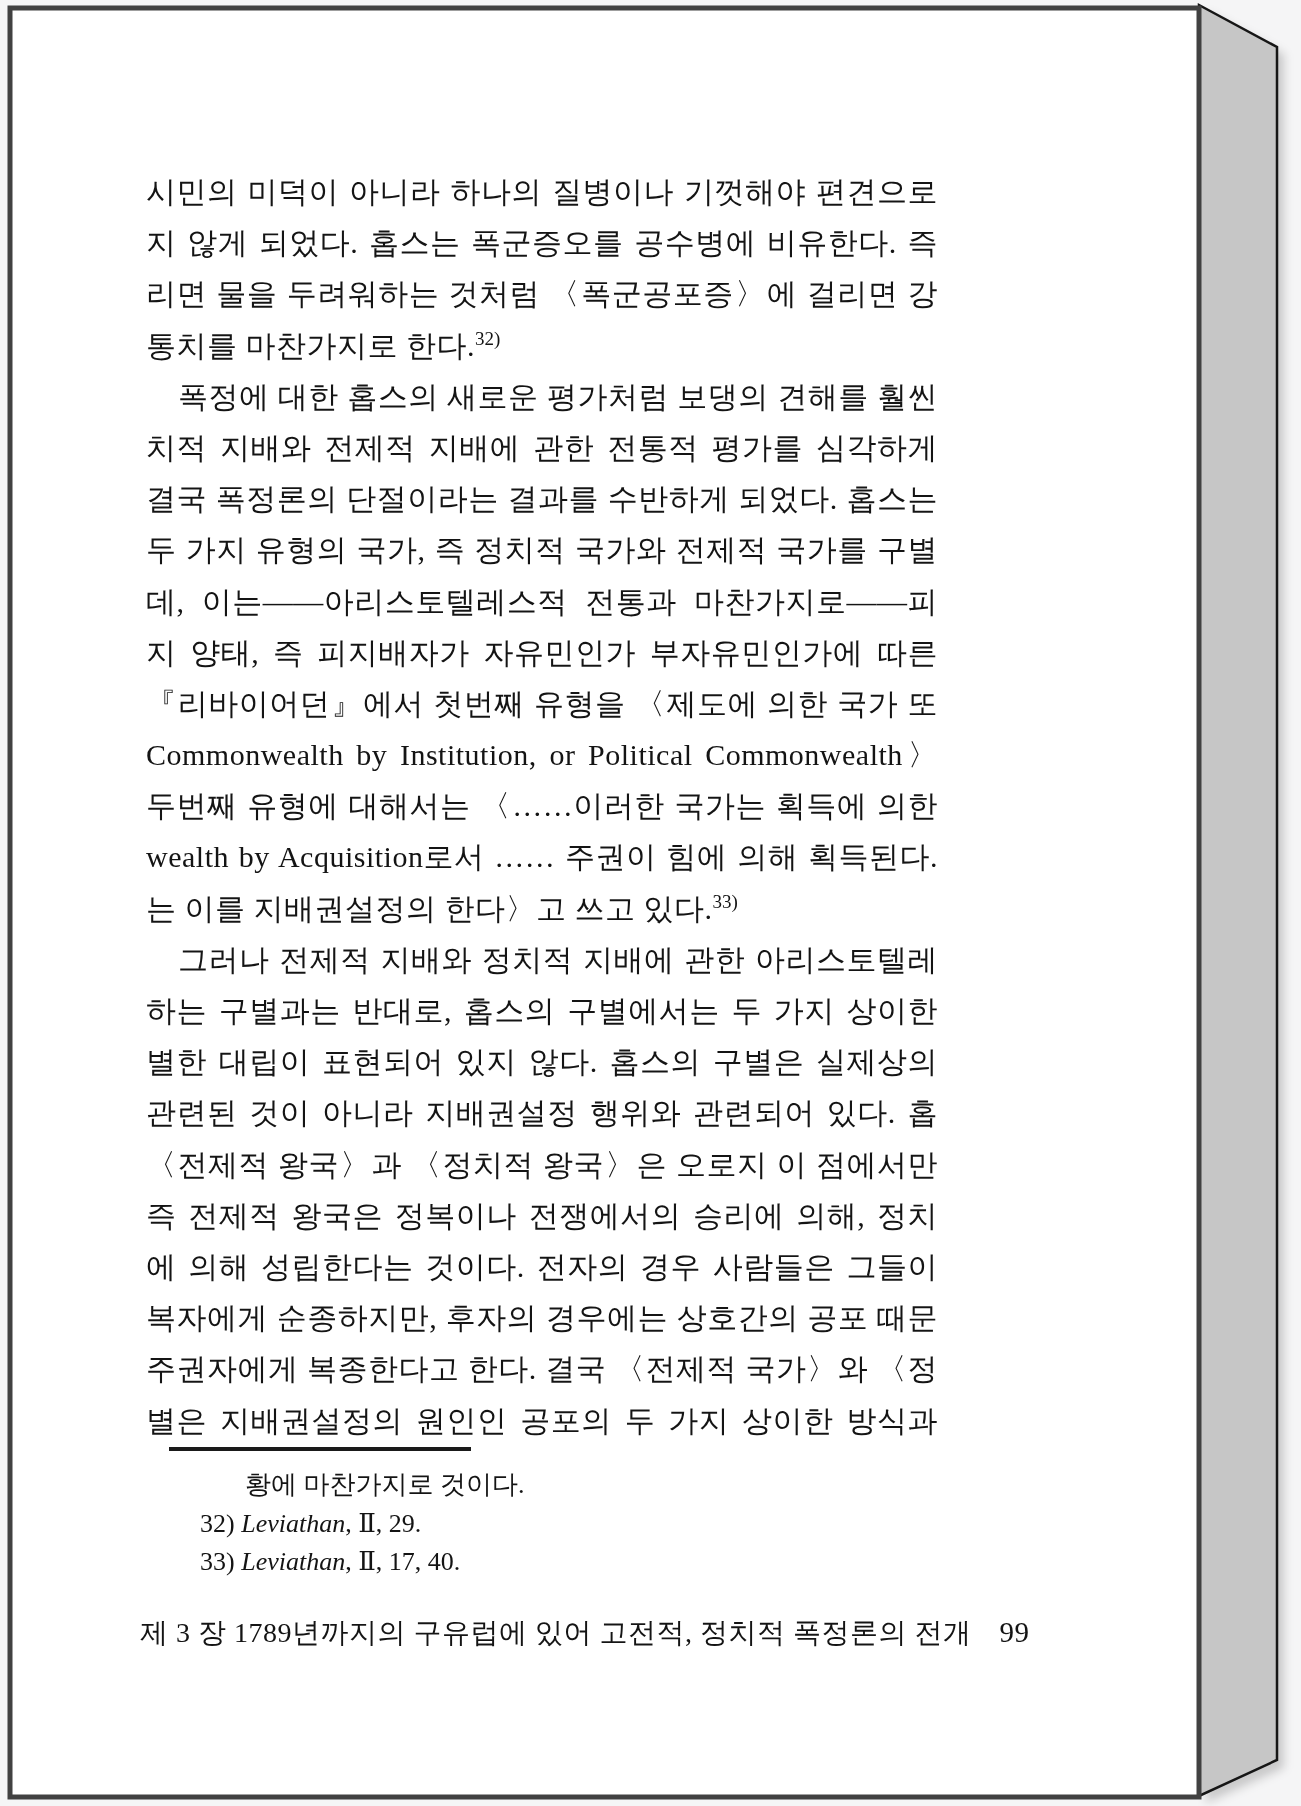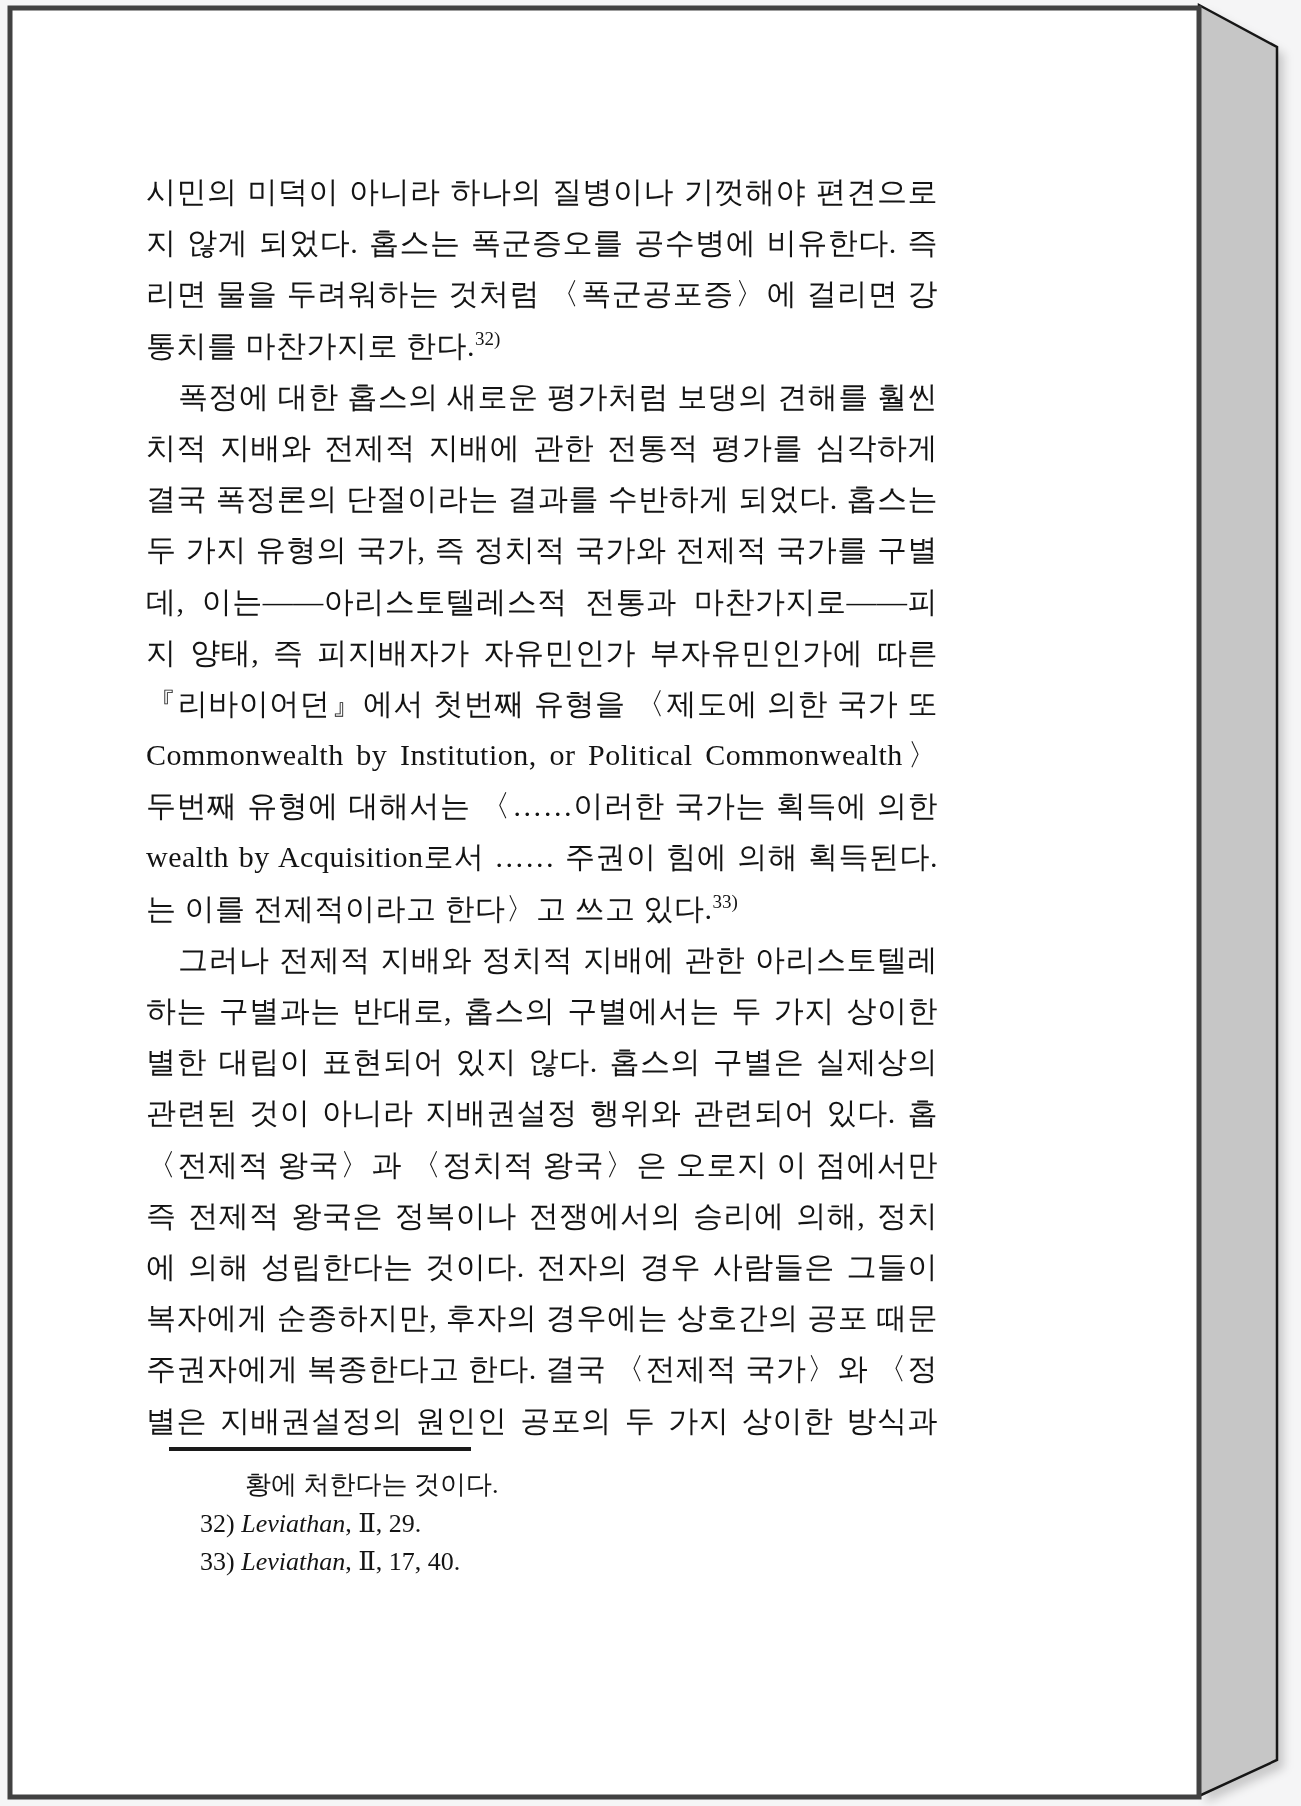--- a/index.html
+++ b/index.html
@@ -125,41 +125,44 @@
     <div class="line indent"><span>폭정에 대한 홉스의 새로운 평가처럼 보댕의 견해를 훨씬 뛰어넘어 정</span></div>
     <div class="line"><span>치적 지배와 전제적 지배에 관한 전통적 평가를 심각하게 변경시킨 것은</span></div>
     <div class="line"><span>결국 폭정론의 단절이라는 결과를 수반하게 되었다. 홉스는 원칙적으로</span></div>
     <div class="line"><span>두 가지 유형의 국가, 즉 정치적 국가와 전제적 국가를 구별하고 있는</span></div>
     <div class="line"><span>데, 이는——아리스토텔레스적 전통과 마찬가지로——피지배자의 두 가</span></div>
     <div class="line"><span>지 양태, 즉 피지배자가 자유민인가 부자유민인가에 따른 것이다. 홉스는</span></div>
     <div class="line"><span>『리바이어던』에서 첫번째 유형을 〈제도에 의한 국가 또는 정치적 국가</span></div>
     <div class="line"><span>Commonwealth by Institution, or Political Commonwealth〉라고 부른다. 이에 반해</span></div>
     <div class="line"><span>두번째 유형에 대해서는 〈……이러한 국가는 획득에 의한 국가 Common-</span></div>
     <div class="line"><span>wealth by Acquisition로서 …… 주권이 힘에 의해 획득된다. ……어떤 저술가</span></div>
-    <div class="line short"><span>는 이를 전제적이라고 한다〉고 쓰고 있다.</span><sup>33)</sup></div>
+    <div class="line short"><span>는 이를 지배권설정의 한다〉고 쓰고 있다.</span><sup>33)</sup></div>
     <div class="line indent"><span>그러나 전제적 지배와 정치적 지배에 관한 아리스토텔레스를 연원으로</span></div>
     <div class="line"><span>하는 구별과는 반대로, 홉스의 구별에서는 두 가지 상이한 지배양태의 특</span></div>
     <div class="line"><span>별한 대립이 표현되어 있지 않다. 홉스의 구별은 실제상의 지배의 방식에</span></div>
     <div class="line"><span>관련된 것이 아니라 지배권설정 행위와 관련되어 있다. 홉스에 따르면</span></div>
     <div class="line"><span>〈전제적 왕국〉과 〈정치적 왕국〉은 오로지 이 점에서만 구별된다고 한다.</span></div>
     <div class="line"><span>즉 전제적 왕국은 정복이나 전쟁에서의 승리에 의해, 정치적 왕국은 제도</span></div>
     <div class="line"><span>에 의해 성립한다는 것이다. 전자의 경우 사람들은 그들이 두려워하는 정</span></div>
     <div class="line"><span>복자에게 순종하지만, 후자의 경우에는 상호간의 공포 때문에 한 사람의</span></div>
     <div class="line"><span>주권자에게 복종한다고 한다. 결국 〈전제적 국가〉와 〈정치적 국가〉의 구</span></div>
     <div class="line"><span>별은 지배권설정의 원인인 공포의 두 가지 상이한 방식과 관련된다. 그러</span></div>
   </div>
 
   <div class="footnote-rule"></div>
 
   <div class="footnotes">
-    <div class="footnote-cont">황에 처한다는 것이다.</div>
+    <div class="footnote-cont">황에 마찬가지로 것이다.</div>
     <div class="footnote-item">
       <span>32)</span>
       <em>Leviathan</em><span>, Ⅱ, 29.</span>
     </div>
     <div class="footnote-item">
       <span>33)</span>
       <em>Leviathan</em><span>, Ⅱ, 17, 40.</span>
     </div>
   </div>
 
+  <div class="page-footer">
+    <span>제 3 장 1789년까지의 구유럽에 있어 고전적, 정치적 폭정론의 전개</span><span class="page-number">99</span>
+  </div>
 
 </div>
 
 </body></html>

